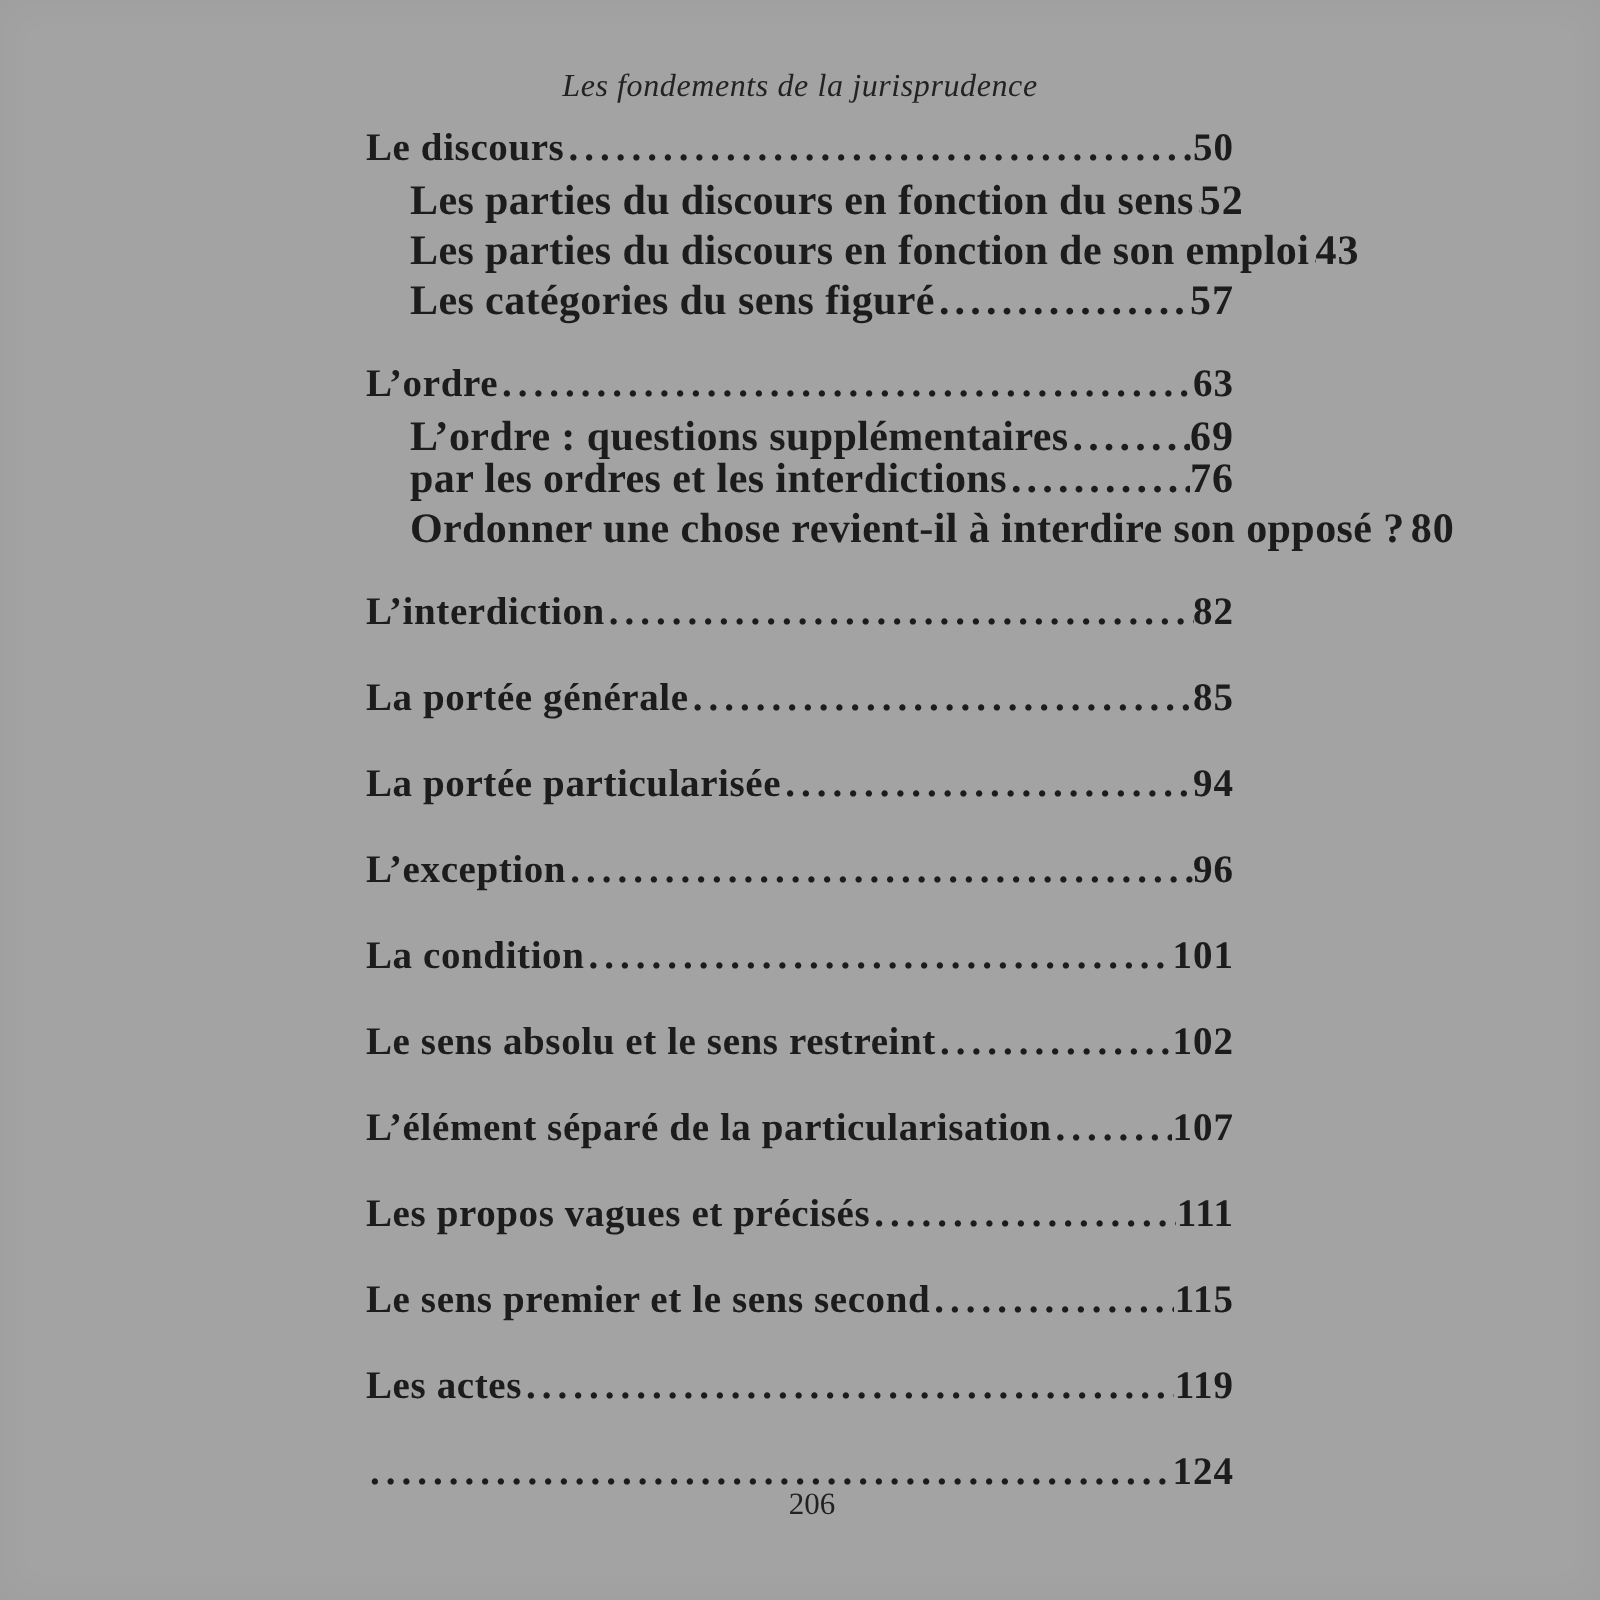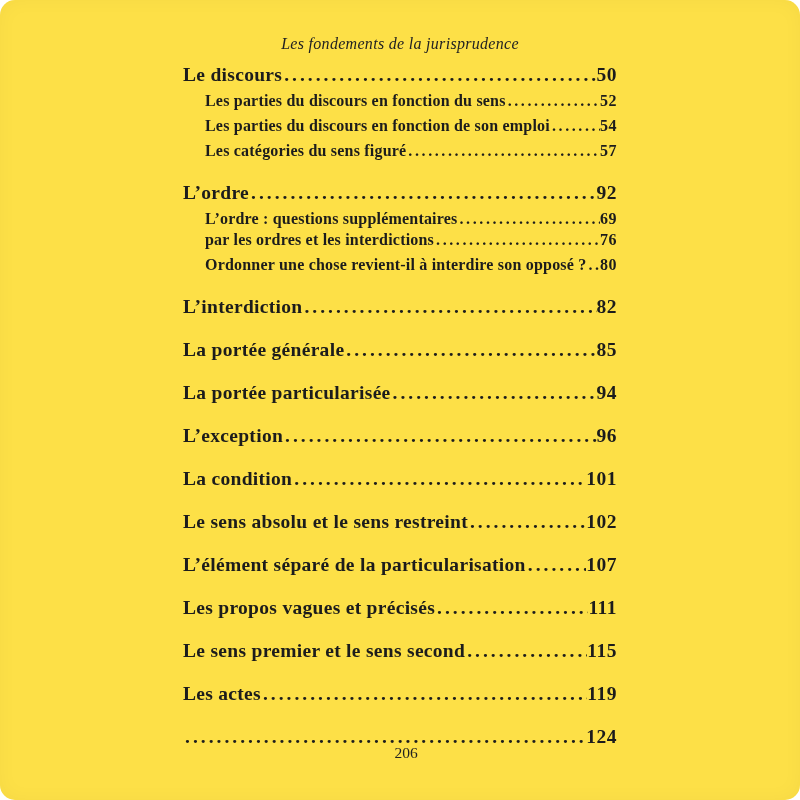--- a/index.html
+++ b/index.html
@@ -5,26 +5,25 @@
   html, body {
     margin: 0;
     padding: 0;
     background: #ffffff;
   }
   .page {
     position: relative;
     width: 800px;
     height: 800px;
     margin: 0 auto;
-    background: #fde047;
+    background: #a3a3a3;
     box-shadow: inset 0 0 20px rgba(0,0,0,0.035);
     font-family: "Liberation Serif", "DejaVu Serif", serif;
     color: #1c1c1c;
     overflow: hidden;
-    border-radius: 15px;
   }
   .running-head {
     position: absolute;
     top: 35px;
     left: 0;
     right: 0;
     text-align: center;
     font-style: italic;
     font-size: 16px;
     letter-spacing: 0.3px;
@@ -44,21 +43,21 @@
   .row.main {
     font-size: 19.5px;
     line-height: 26px;
     margin-top: 17px;
     letter-spacing: 0.3px;
   }
   .row.main:first-child {
     margin-top: 0;
   }
   .row.sub {
-    font-size: 16px;
+    font-size: 21px;
     line-height: 25px;
     margin-left: 22px;
     letter-spacing: 0.2px;
   }
   .row.cont {
     margin-top: -4px;
   }
   .label {
     white-space: nowrap;
   }
@@ -100,31 +99,31 @@
         <span class="pagenum">50</span>
       </div>
       <div class="row sub">
         <span class="label">Les parties du discours en fonction du sens</span>
         <span class="leader">..............................................................................................................................</span>
         <span class="pagenum">52</span>
       </div>
       <div class="row sub">
         <span class="label">Les parties du discours en fonction de son emploi</span>
         <span class="leader">..............................................................................................................................</span>
-        <span class="pagenum">54</span>
+        <span class="pagenum">43</span>
       </div>
       <div class="row sub">
         <span class="label">Les catégories du sens figuré </span>
         <span class="leader">..............................................................................................................................</span>
         <span class="pagenum">57</span>
       </div>
       <div class="row main">
         <span class="label">L’ordre</span>
         <span class="leader">..............................................................................................................................</span>
-        <span class="pagenum">92</span>
+        <span class="pagenum">63</span>
       </div>
       <div class="row sub">
         <span class="label">L’ordre : questions supplémentaires</span>
         <span class="leader">..............................................................................................................................</span>
         <span class="pagenum">69</span>
       </div>
       <div class="row sub cont">
         <span class="label">par les ordres et les interdictions</span>
         <span class="leader">..............................................................................................................................</span>
         <span class="pagenum">76</span>

